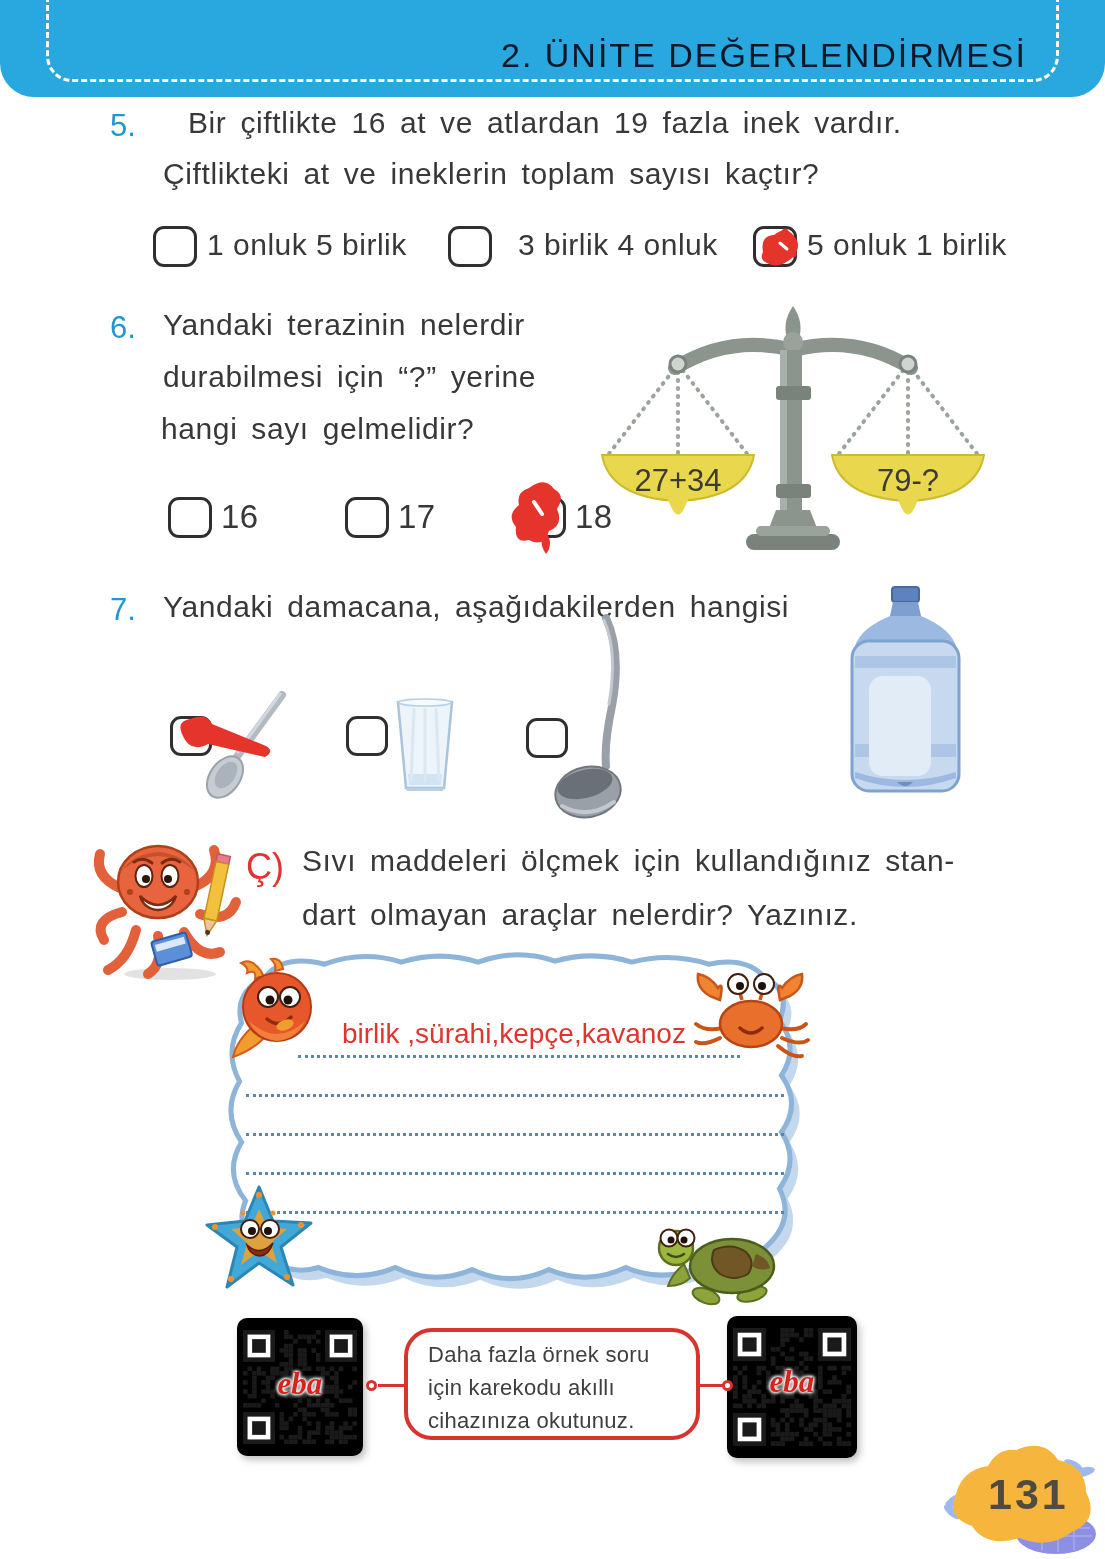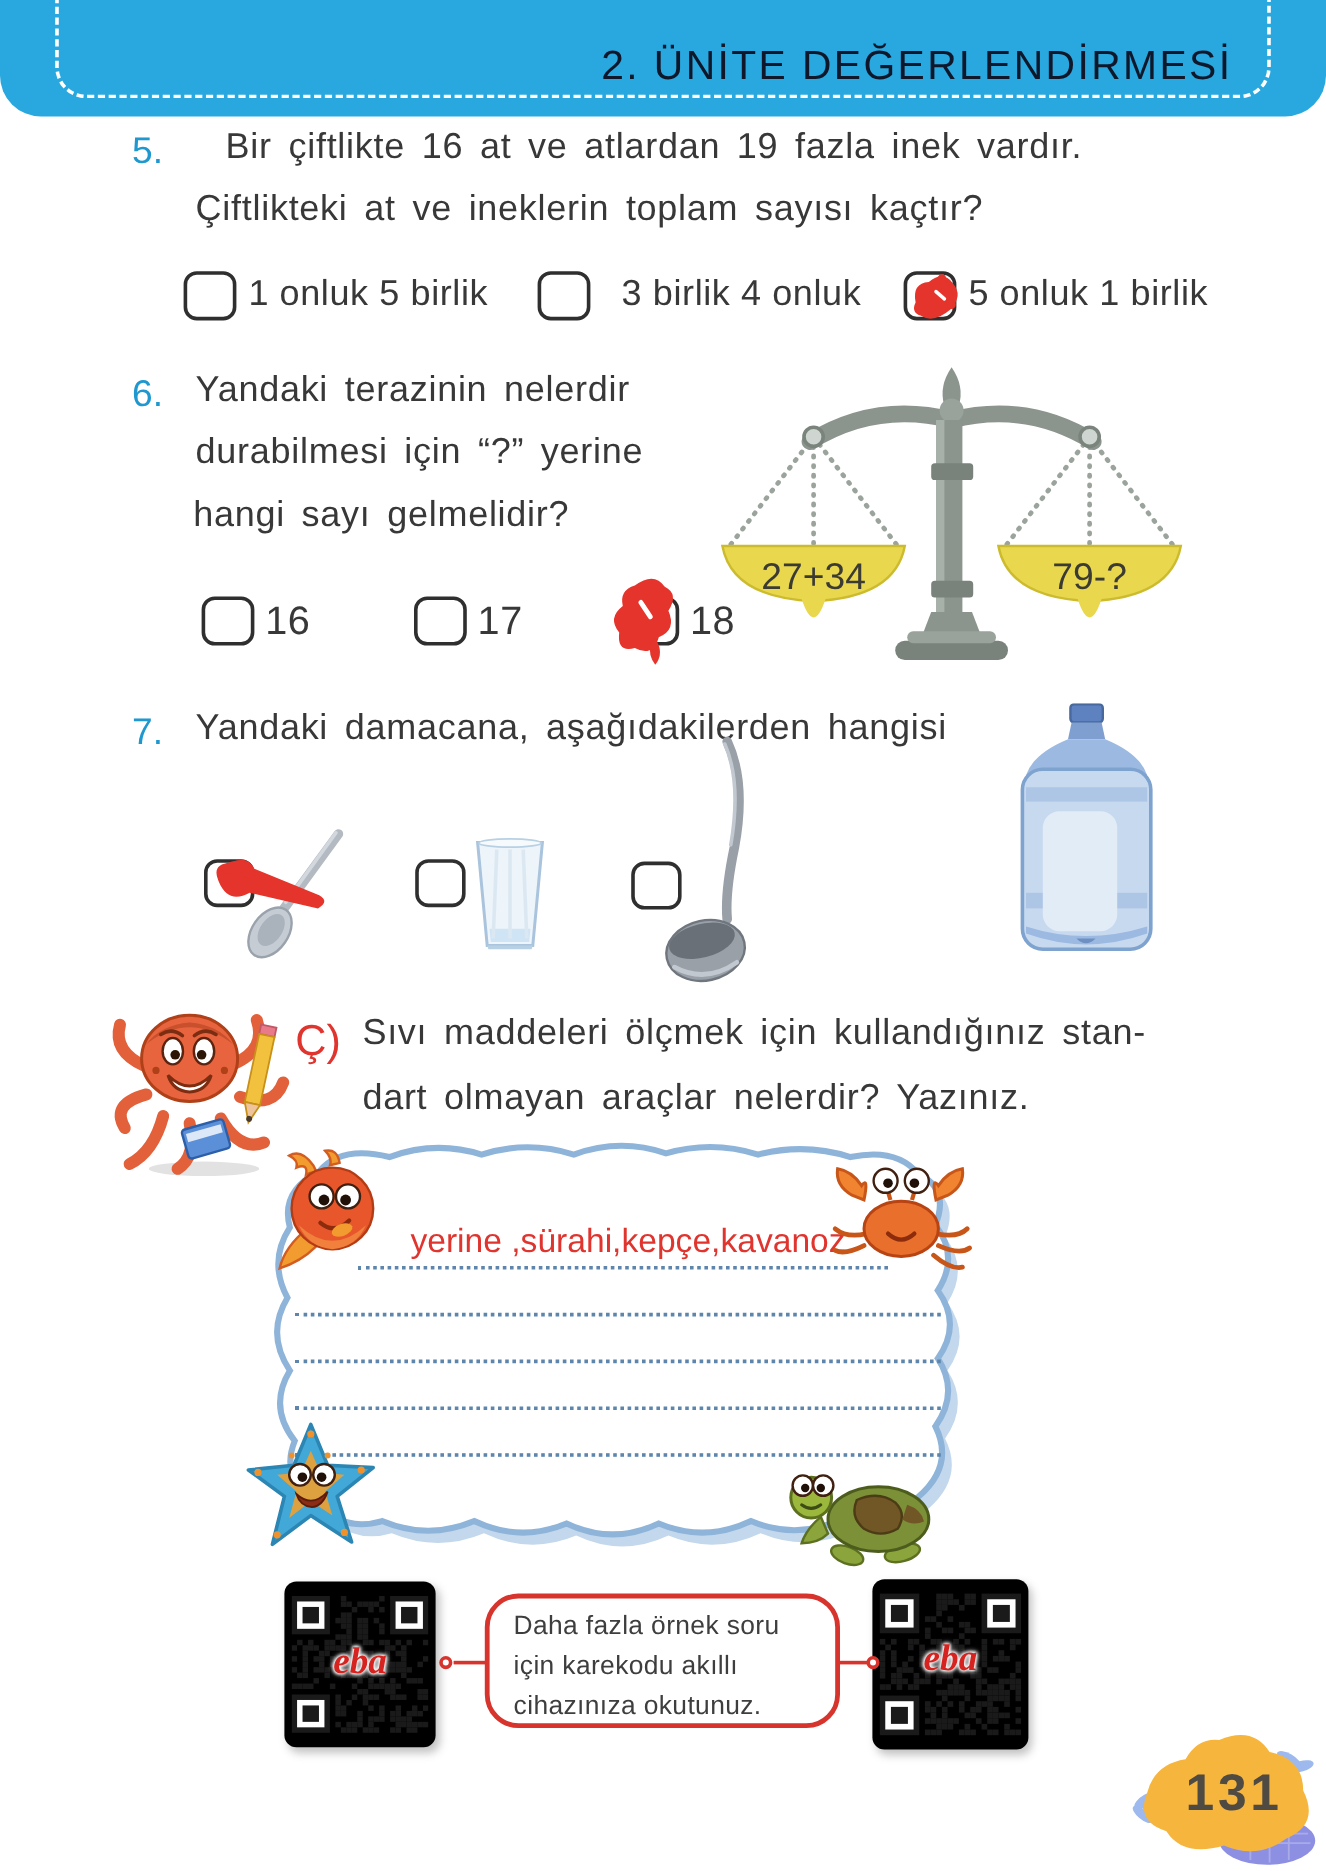--- a/index.html
+++ b/index.html
@@ -213,21 +213,21 @@
   <div class="q-line" style="left:302px;top:844px;">Sıvı maddeleri ölçmek için kullandığınız stan-</div>
   <div class="q-line" style="left:302px;top:898px;">dart olmayan araçlar nelerdir? Yazınız.</div>
 
   <svg style="position:absolute;left:203px;top:946px;" width="612" height="364" viewBox="0 0 605 360">
     <g transform="translate(8,10)">
       <path fill="#c3d8ec" d="M62,30 Q80,8 120,18 Q158,4 196,16 Q234,4 272,16 Q310,2 348,15 Q386,4 424,16 Q462,6 500,18 Q538,10 556,32 Q582,44 570,74 Q590,100 572,128 Q592,156 572,184 Q590,212 570,240 Q586,272 556,298 Q532,326 494,316 Q456,334 418,318 Q380,336 342,320 Q304,338 266,320 Q228,336 190,318 Q152,334 114,318 Q80,328 58,300 Q30,282 42,252 Q20,224 38,194 Q18,164 36,134 Q20,104 38,76 Q30,46 62,30 Z"></path>
     </g>
     <path fill="#ffffff" stroke="#8fb4da" stroke-width="5" d="M62,30 Q80,8 120,18 Q158,4 196,16 Q234,4 272,16 Q310,2 348,15 Q386,4 424,16 Q462,6 500,18 Q538,10 556,32 Q582,44 570,74 Q590,100 572,128 Q592,156 572,184 Q590,212 570,240 Q586,272 556,298 Q532,326 494,316 Q456,334 418,318 Q380,336 342,320 Q304,338 266,320 Q228,336 190,318 Q152,334 114,318 Q80,328 58,300 Q30,282 42,252 Q20,224 38,194 Q18,164 36,134 Q20,104 38,76 Q30,46 62,30 Z"></path>
   </svg>
 
-  <div class="answer-red" style="left:342px;top:1018px;">yerine ,sürahi,kepçe,kavanoz</div>
+  <div class="answer-red" style="left:342px;top:1018px;">birlik ,sürahi,kepçe,kavanoz</div>
   <div class="dotline" style="left:298px;top:1055px;width:442px;"></div>
   <div class="dotline" style="left:246px;top:1094px;width:538px;"></div>
   <div class="dotline" style="left:246px;top:1133px;width:538px;"></div>
   <div class="dotline" style="left:246px;top:1172px;width:538px;"></div>
   <div class="dotline" style="left:246px;top:1211px;width:538px;"></div>
 
   <svg style="position:absolute;left:225px;top:955px;" width="95" height="110" viewBox="0 0 95 110">
     <path d="M32 68 Q12 84 8 102 Q26 96 38 84 Z" fill="#f29b2e" stroke="#d35c20" stroke-width="2"></path>
     <path d="M36 16 Q26 2 16 8 Q24 12 22 18 Q32 14 30 24 Q40 18 42 28 Z" fill="#f29b2e" stroke="#d35c20" stroke-width="2"></path>
     <path d="M58 14 Q56 2 46 4 Q52 10 50 16 Z" fill="#f29b2e" stroke="#d35c20" stroke-width="2"></path>

